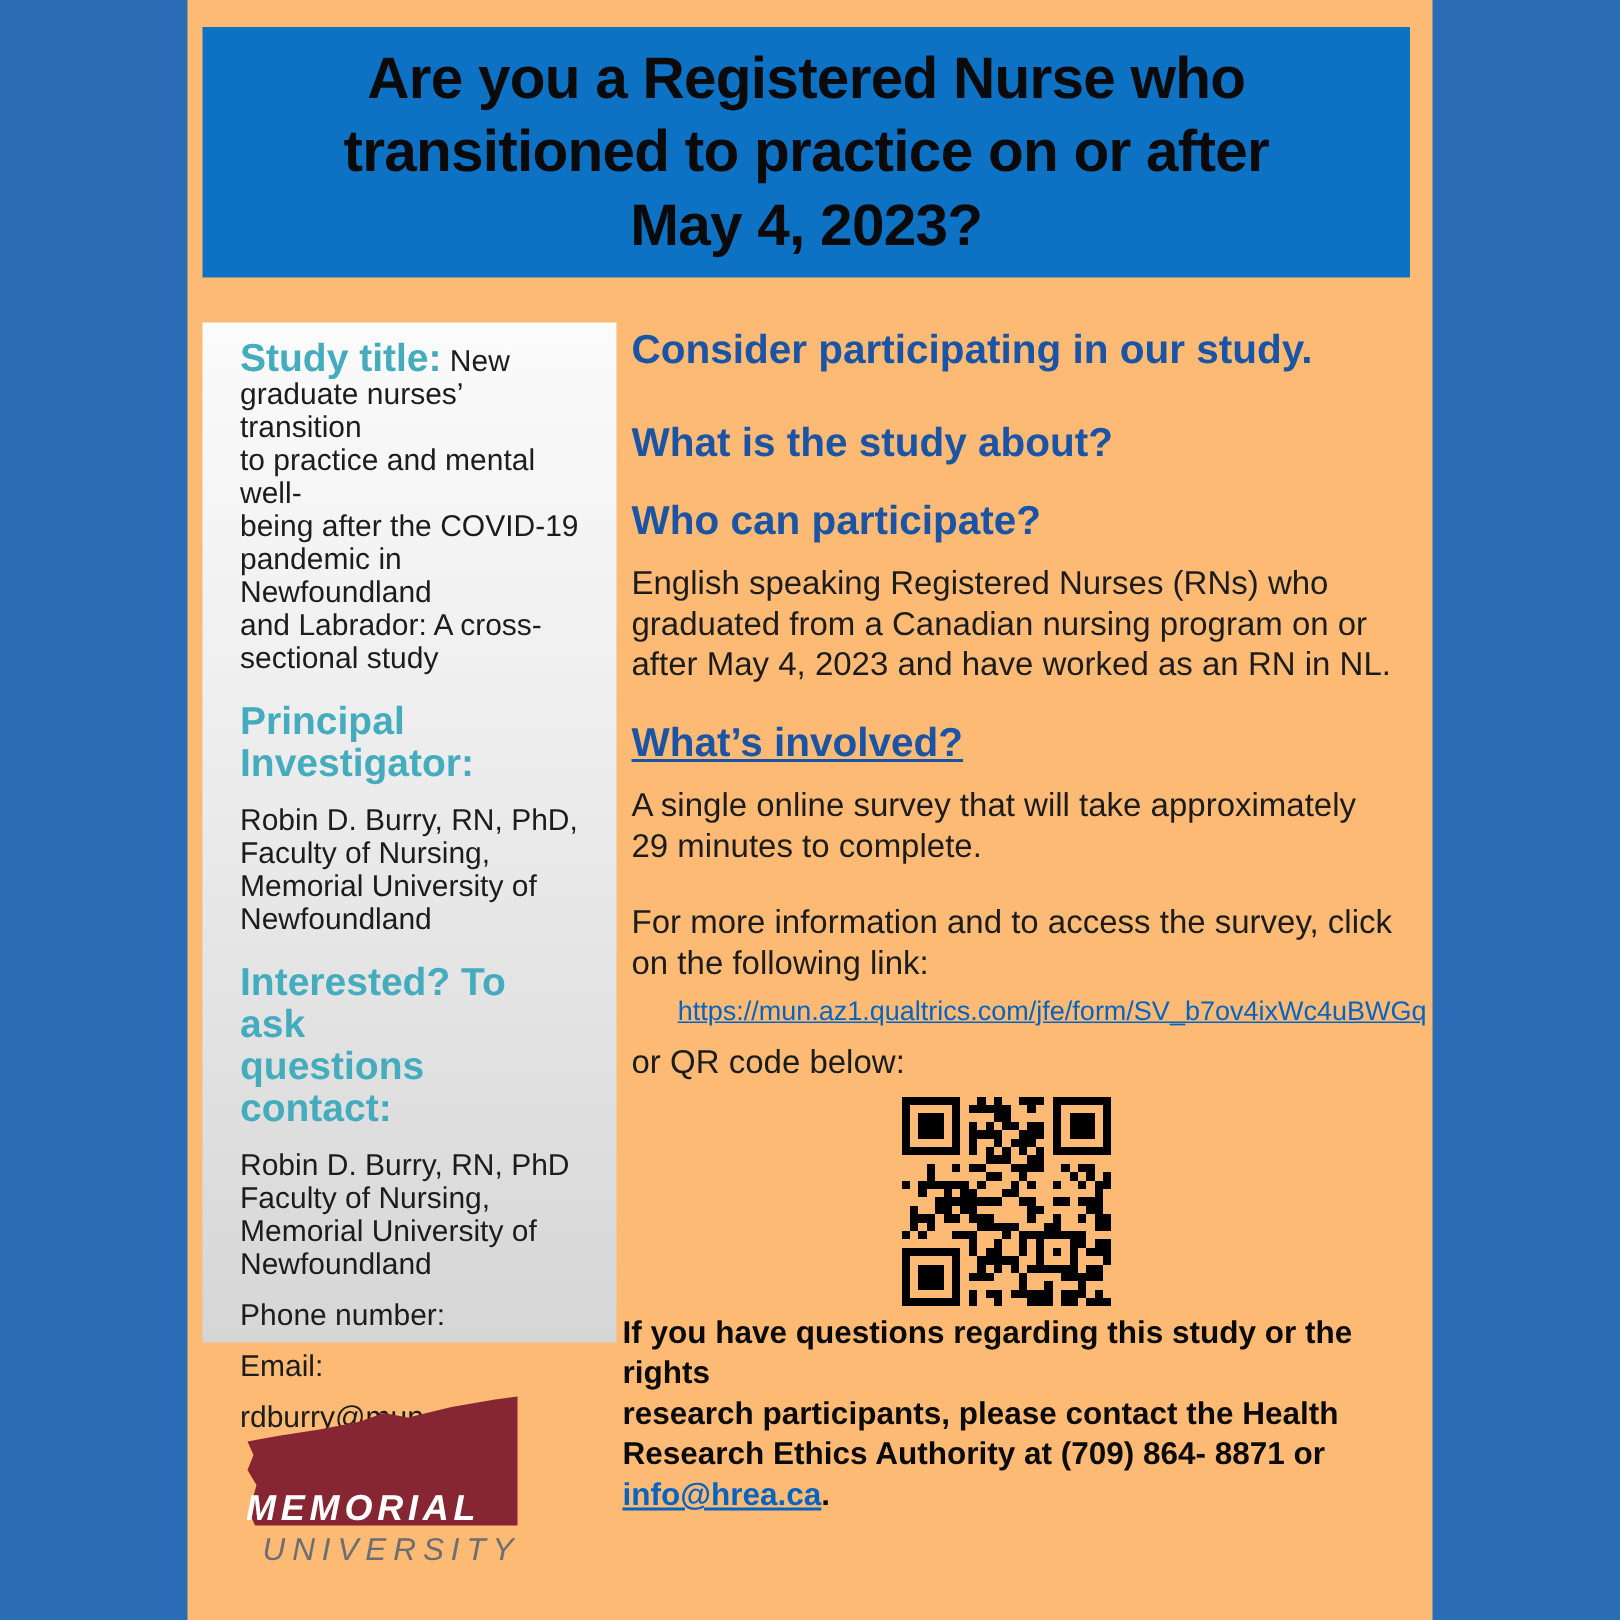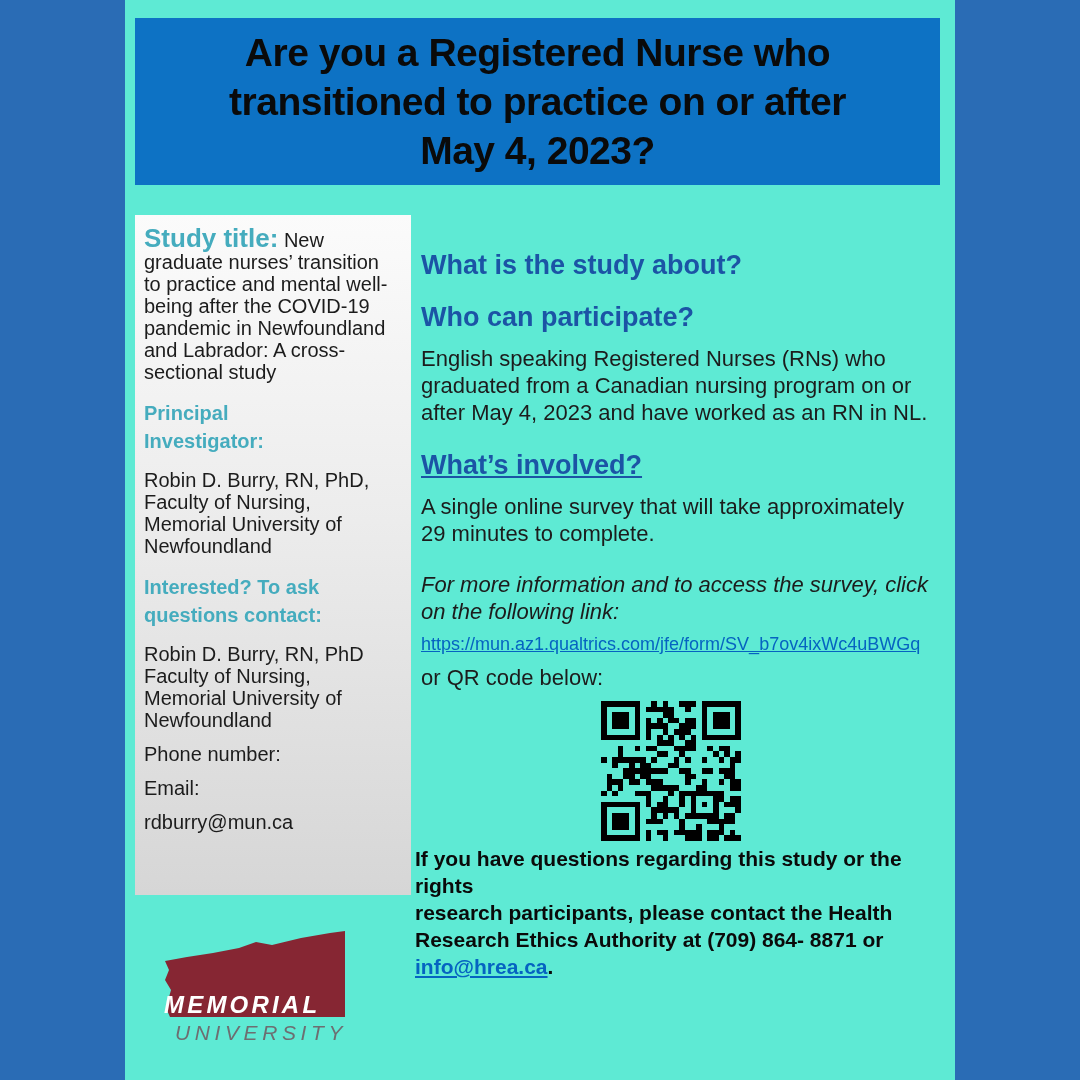--- a/index.html
+++ b/index.html
@@ -4,51 +4,51 @@
 <style>
   html,body{margin:0;padding:0;}
   body{
     width:1080px;height:1080px;overflow:hidden;position:relative;
     background:#2a6cb5;
     font-family:"Liberation Sans","DejaVu Sans",sans-serif;
     -webkit-font-smoothing:antialiased;
   }
   .page{
     position:absolute;left:125px;top:0;width:830px;height:1080px;
-    background:#5eead4;
+    background:#fdba74;
   }
   
   .banner{
     position:absolute;left:10px;top:18px;width:805px;height:167px;
     background:#0d72c4;display:flex;align-items:center;justify-content:center;
   }
   .banner-title{
     color:#0a0a0a;font-weight:bold;font-size:39px;line-height:49px;
     text-align:center;white-space:pre-line;letter-spacing:-0.5px;
   }
   
   .sidebar{
     position:absolute;left:10px;top:215px;width:276px;height:680px;
     background:linear-gradient(180deg,#fbfbfb 0%,#ececec 45%,#d6d6d6 100%);
-    box-sizing:border-box;padding:12px 9px;
+    box-sizing:border-box;padding:12px 25px;
     font-size:20px;line-height:22px;color:#1c1c1c;
   }
-  .teal-h{color:#45acbe;font-weight:bold;font-size:20px;line-height:28px;white-space:pre-line;margin:0;}
+  .teal-h{color:#45acbe;font-weight:bold;font-size:26px;line-height:28px;white-space:pre-line;margin:0;}
   .study-block{margin:0;white-space:pre-line;}
   .study-block .teal-inline{color:#45acbe;font-weight:bold;font-size:26px;}
   .sb-p{margin:0;white-space:pre-line;}
   .mt16{margin-top:16px;} .mt14{margin-top:14px;} .mt12{margin-top:12px;}
   
   .content{
     position:absolute;left:296px;top:218px;width:530px;
     font-size:22px;line-height:27px;color:#1c1c1c;
   }
   .blue-h{color:#1b54a5;font-weight:bold;font-size:27px;line-height:30px;margin:0;}
   .body-p{margin:0;white-space:pre-line;}
-  .link-line{margin:4px 0 0 0;}
+  .link-line{margin:4px 0 0 0;text-align:right;}
   .survey-link{
     color:#0563c1;font-size:18px;line-height:22px;text-decoration:underline;
     word-break:break-all;
   }
   .qr-wrap{margin:10px 0 0 180px;width:140px;height:140px;}
   .qr-wrap svg{display:block;width:140px;height:140px;shape-rendering:crispEdges;}
   
   .ethics{
     margin:4px 0 0 -6px;font-weight:bold;font-size:21px;line-height:27px;
     color:#0a0a0a;white-space:pre-line;
@@ -90,33 +90,34 @@
 Faculty of Nursing,
 Memorial University of
 Newfoundland</p>
 
     <p class="sb-p mt12">Phone number:</p>
     <p class="sb-p mt12">Email:</p>
     <p class="sb-p mt12">rdburry@mun.ca</p>
   </aside>
 
   <main class="content">
+    <h2 class="blue-h">Consider participating in our study.</h2>
 
     <h2 class="blue-h" style="margin-top:32px;">What is the study about?</h2>
 
     <h2 class="blue-h" style="margin-top:22px;">Who can participate?</h2>
     <p class="body-p" style="margin-top:13px;">English speaking Registered Nurses (RNs) who
 graduated from a Canadian nursing program on or
 after May 4, 2023 and have worked as an RN in NL.</p>
 
     <h2 class="blue-h" style="margin-top:24px;text-decoration:underline;">What’s involved?</h2>
     <p class="body-p" style="margin-top:13px;">A single online survey that will take approximately
 29 minutes to complete.</p>
 
-    <p class="body-p" style="margin-top:24px;font-style:italic;">For more information and to access the survey, click
+    <p class="body-p" style="margin-top:24px;">For more information and to access the survey, click
 on the following link:</p>
     <p class="link-line"><a class="survey-link" href="#">https://mun.az1.qualtrics.com/jfe/form/SV_b7ov4ixWc4uBWGq</a></p>
 
     <p class="body-p" style="margin-top:8px;">or QR code below:</p>
 
     <div class="qr-wrap">
       <svg id="qr-svg" viewBox="0 0 25 25" xmlns="http://www.w3.org/2000/svg">
           <rect x="0" y="0" width="1" height="1" fill="#000"></rect>
           <rect x="1" y="0" width="1" height="1" fill="#000"></rect>
           <rect x="2" y="0" width="1" height="1" fill="#000"></rect>

